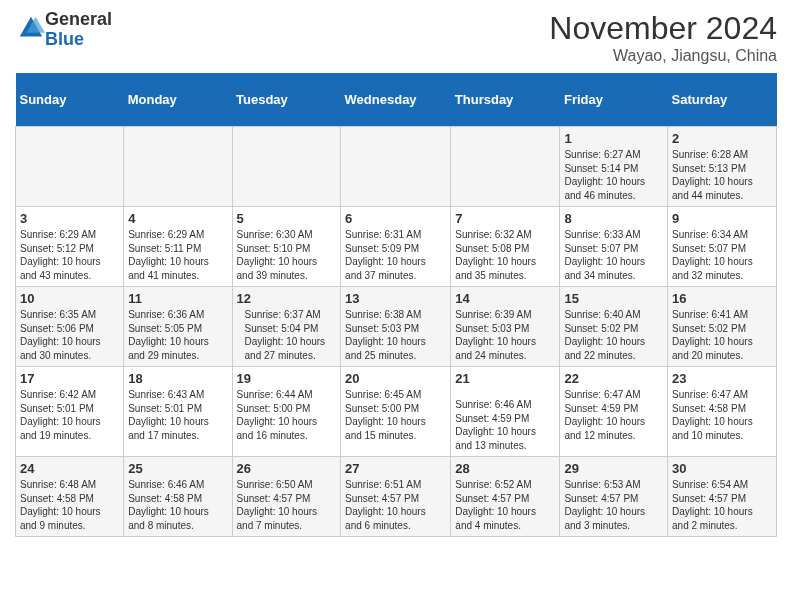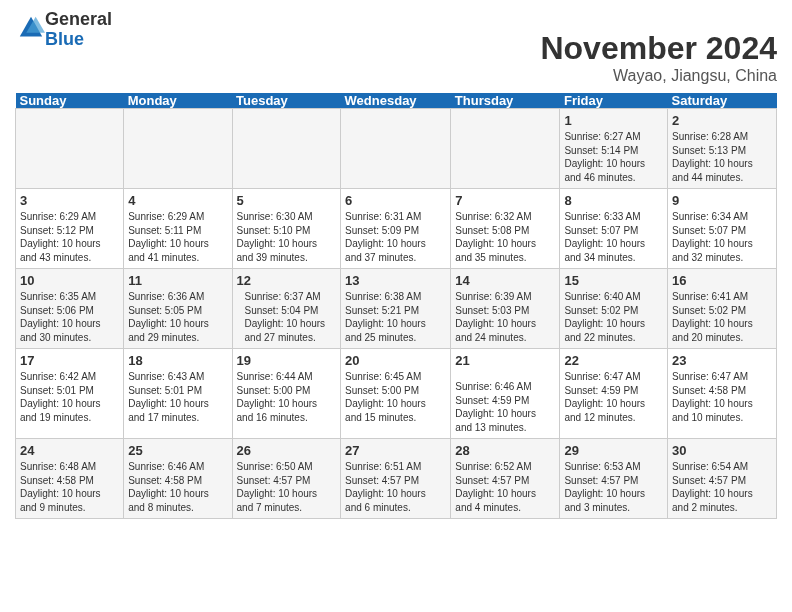--- a/index.html
+++ b/index.html
@@ -9,29 +9,29 @@
     
     .header { display: flex; justify-content: space-between; align-items: flex-start; margin-bottom: 8px; }
     
     .logo { display: flex; align-items: center; }
     .logo-text { font-size: 18px; font-weight: bold; line-height: 1.1; }
     .logo-text .general { color: #333; }
     .logo-text .blue { color: #1a6bb5; }
     .logo-icon { width: 28px; height: 28px; margin-left: 2px; }
     
     .title-area { text-align: right; }
-    .month-title { font-size: 32px; color: #333; font-weight: bold; margin-top: 20px; }
+    .month-title { font-size: 32px; color: #333; font-weight: normal; }
     .location { font-size: 16px; color: #555; }
     
     table { width: 100%; border-collapse: collapse; font-size: 11px; }
     
     thead tr th {
       background-color: #1a6bb5;
       color: white;
-      padding: 0 4px;
+      padding: 19px 4px;
       text-align: left;
       font-size: 13px;
       font-weight: bold;
     }
     
     tbody tr td {
       border: 1px solid #ccc;
       vertical-align: top;
       padding: 4px;
       width: 113px;
@@ -175,21 +175,21 @@
           <td>
             <div class="day-num">12</div>
             <div class="day-info" style="white-space: pre-line; margin-left: 8px;">Sunrise: 6:37 AM
 Sunset: 5:04 PM
 Daylight: 10 hours
 and 27 minutes.</div>
           </td>
           <td>
             <div class="day-num">13</div>
             <div class="day-info" style="white-space: pre-line;">Sunrise: 6:38 AM
-Sunset: 5:21 PM
+Sunset: 5:03 PM
 Daylight: 10 hours
 and 25 minutes.</div>
           </td>
           <td>
             <div class="day-num">14</div>
             <div class="day-info" style="white-space: pre-line;">Sunrise: 6:39 AM
 Sunset: 5:03 PM
 Daylight: 10 hours
 and 24 minutes.</div>
           </td>

